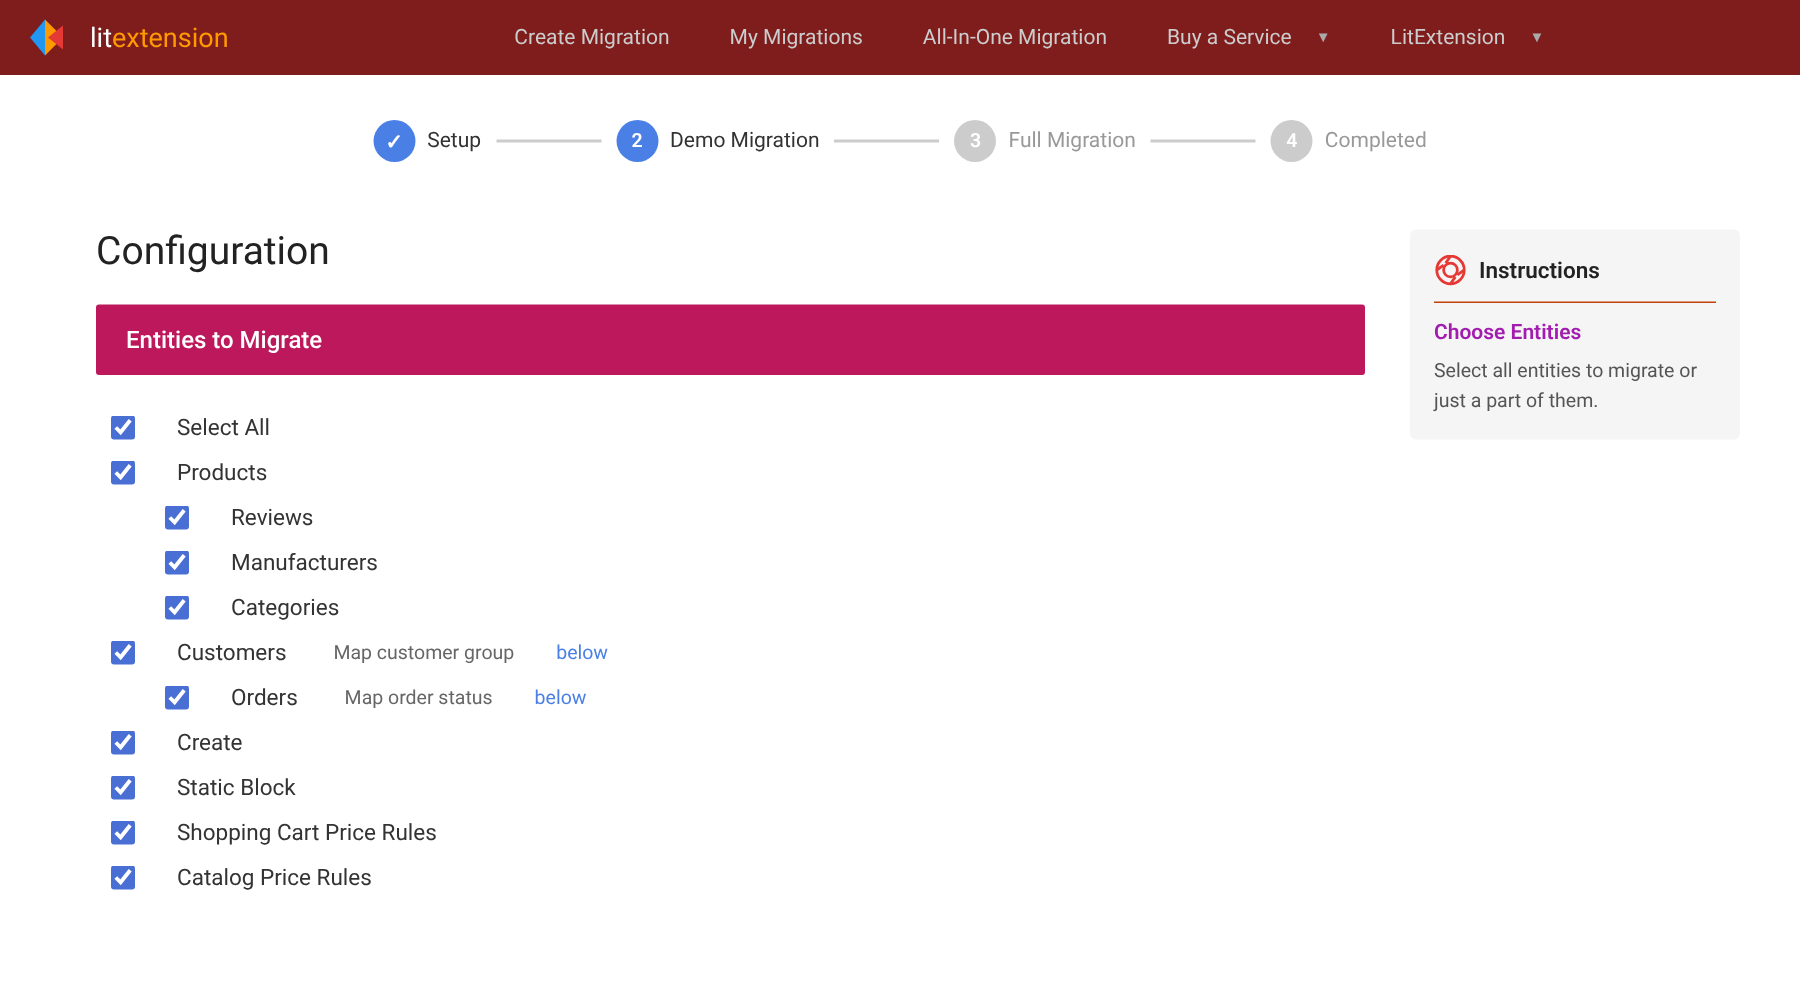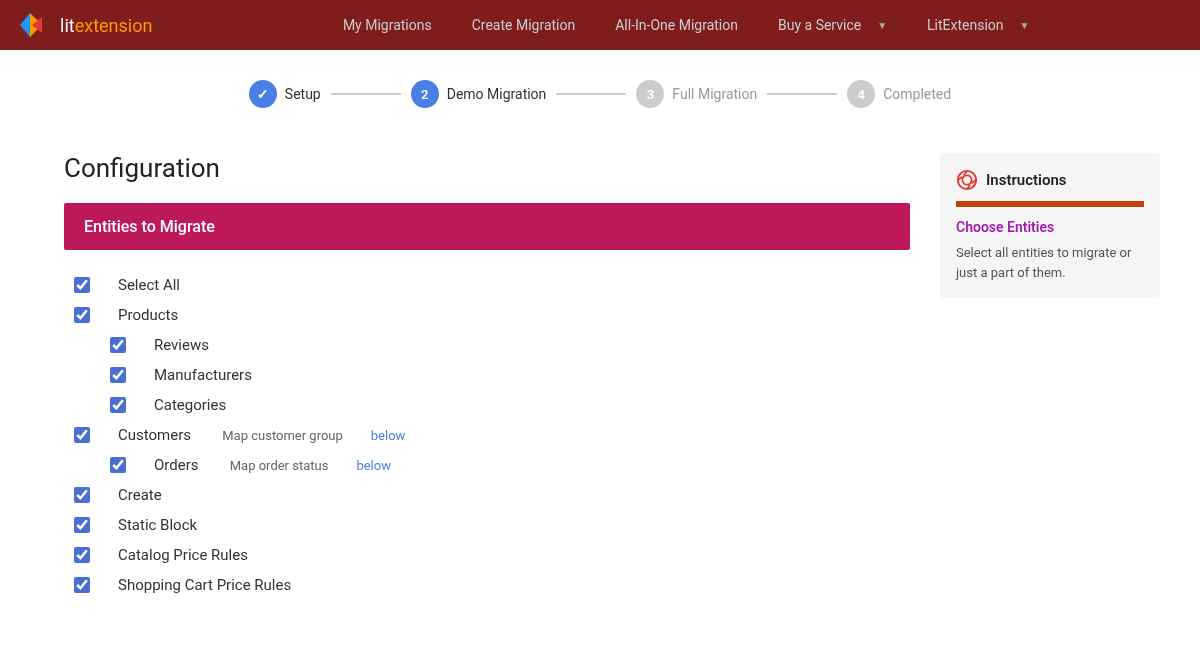--- a/index.html
+++ b/index.html
@@ -184,21 +184,21 @@
       background: #f5f5f5;
       border-radius: 4px;
       padding: 16px;
     }
     .instructions-header {
       display: flex;
       align-items: center;
       gap: 8px;
       margin-bottom: 12px;
       padding-bottom: 10px;
-      border-bottom: 6px solid #c2410c;
+      border-bottom: 1px solid #c2410c;
     }
     .instructions-icon {
       width: 22px;
       height: 22px;
       flex-shrink: 0;
     }
     .instructions-title {
       font-size: 15px;
       font-weight: 600;
       color: #222;
@@ -224,24 +224,24 @@
       <polygon points="0,16 10,4 10,28" fill="#2196F3"></polygon>
       <polygon points="10,4 22,16 10,28" fill="#f90"></polygon>
       <polygon points="12,16 22,8 22,24" fill="#e53935"></polygon>
     </svg>
     <span class="brand-text">
       <span class="brand-lit">lit</span><span class="brand-extension">extension</span>
     </span>
   </div>
   <div class="navbar-nav">
     <div class="nav-item">
+      <span>Create Migration</span>
+    </div>
+    <div class="nav-item">
       <span>My Migrations</span>
-    </div>
-    <div class="nav-item">
-      <span>Create Migration</span>
     </div>
     <div class="nav-item">
       <span>All-In-One Migration</span>
     </div>
     <div class="nav-item nav-item-dropdown">
       <span>Buy a Service</span>
       <span class="dropdown-arrow">▼</span>
     </div>
     <div class="nav-item nav-item-dropdown">
       <span>LitExtension</span>
@@ -341,26 +341,26 @@
           <span>Create</span>
         </div>
 
         <div class="checkbox-item">
           <input type="checkbox" class="cb" checked="" style="">
           <span>Static Block</span>
         </div>
 
         <div class="checkbox-item">
           <input type="checkbox" class="cb" checked="" style="">
+          <span>Shopping Cart Price Rules</span>
+        </div>
+
+        <div class="checkbox-item">
+          <input type="checkbox" class="cb" checked="" style="">
           <span>Catalog Price Rules</span>
-        </div>
-
-        <div class="checkbox-item">
-          <input type="checkbox" class="cb" checked="" style="">
-          <span>Shopping Cart Price Rules</span>
         </div>
 
       </div>
     </div>
 
     <div class="config-sidebar">
       <div class="instructions-box">
         <div class="instructions-header">
 
           <svg class="instructions-icon" viewBox="0 0 24 24">

